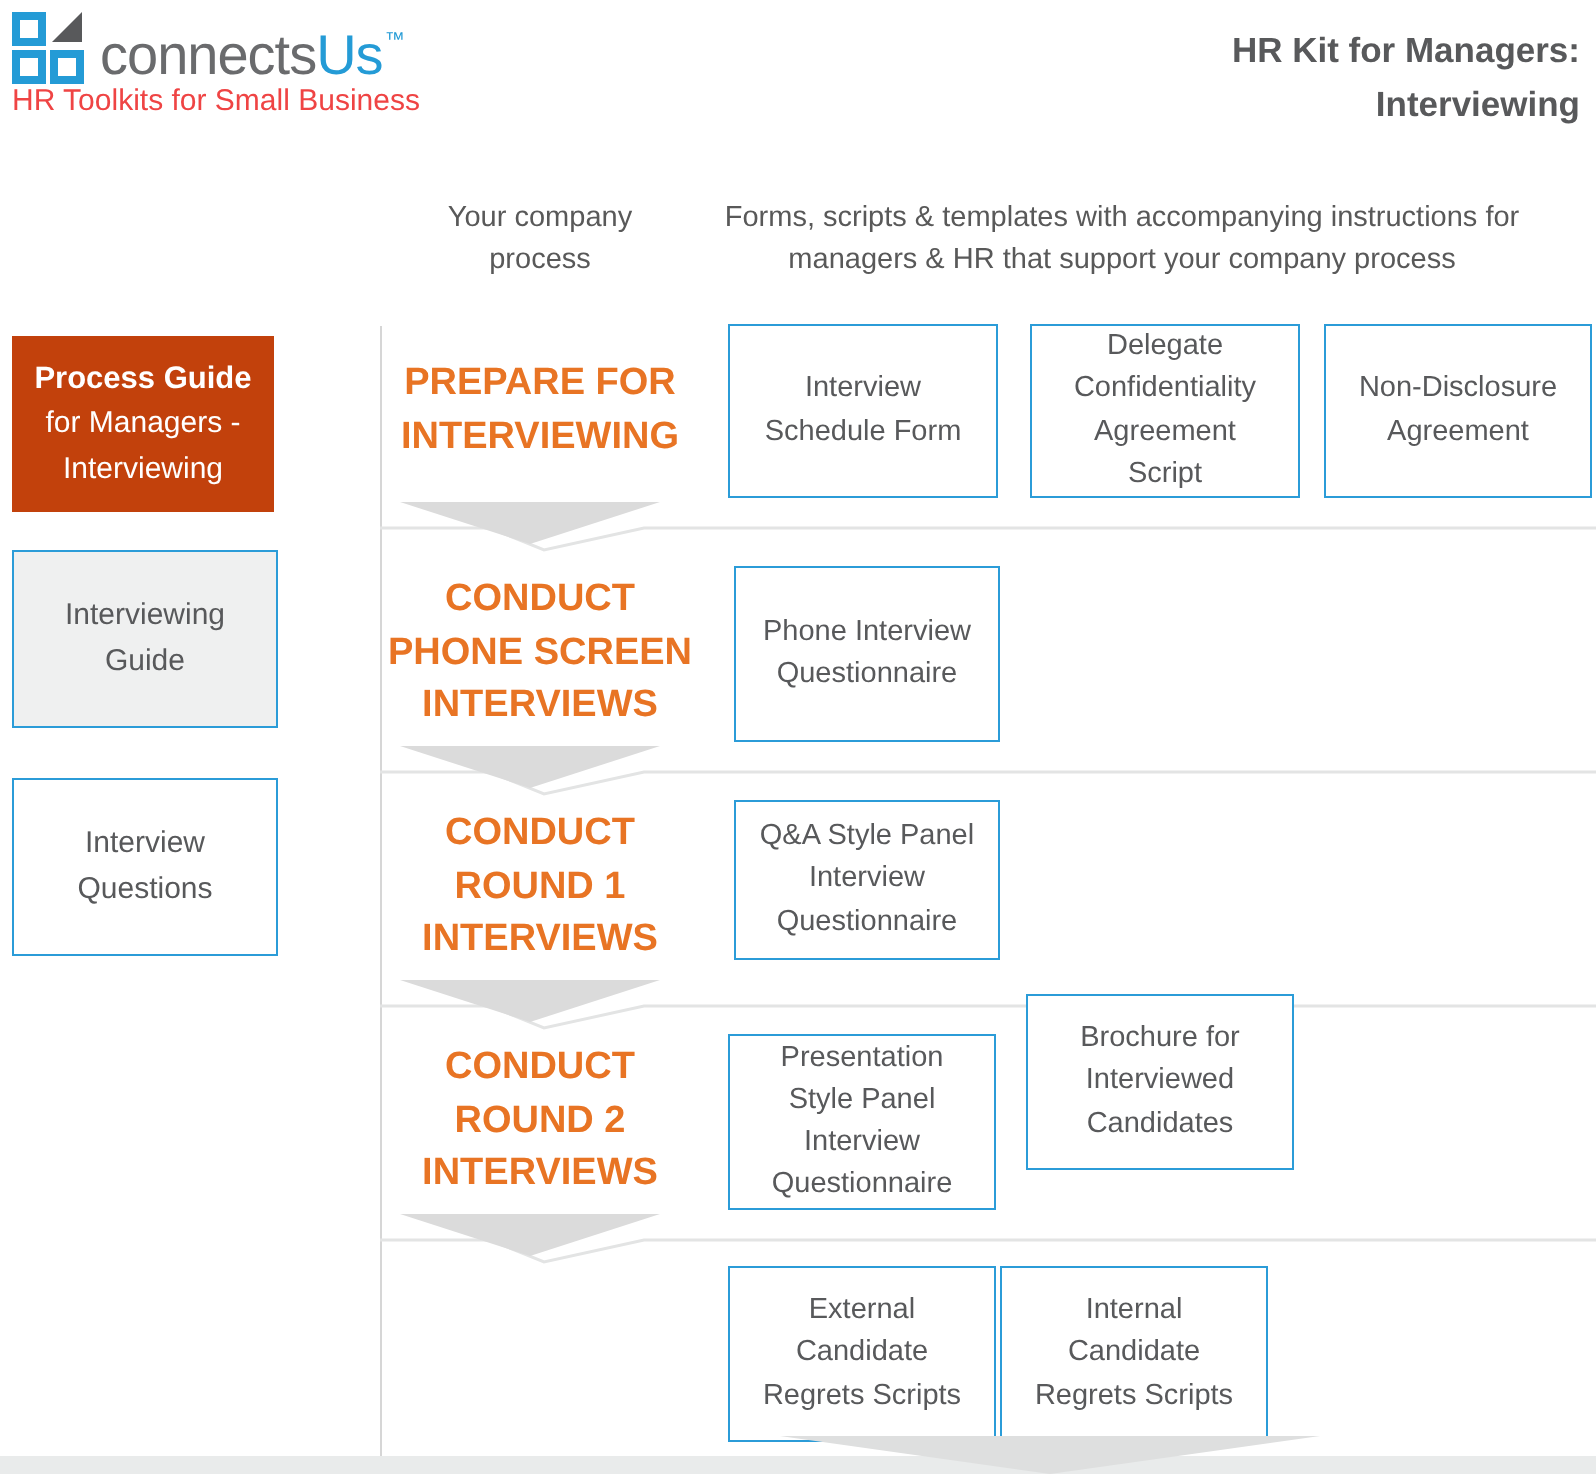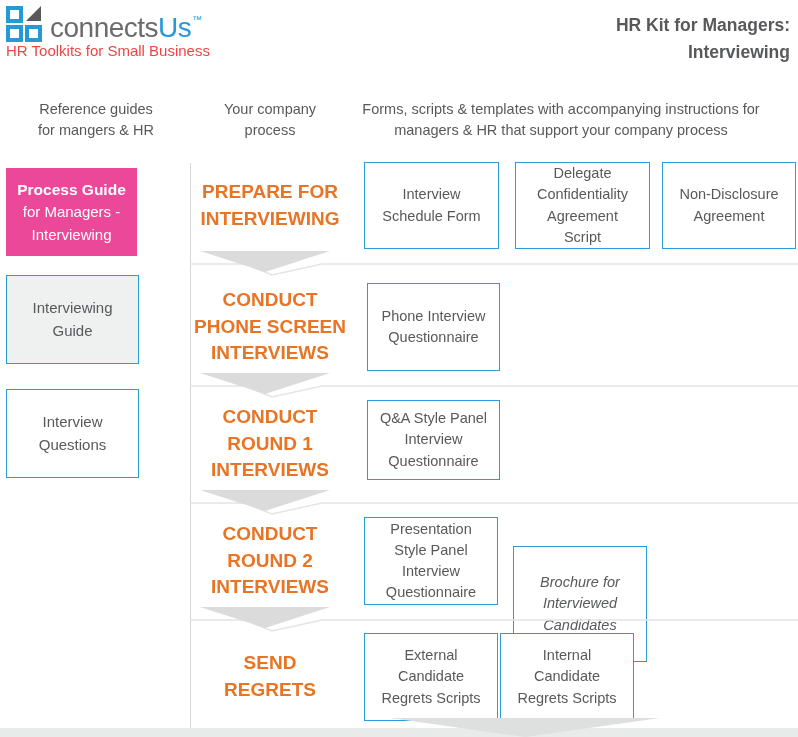--- a/index.html
+++ b/index.html
@@ -19,21 +19,21 @@
   .kit-title{right:8px;top:12px;text-align:right;font-size:17.5px;font-weight:bold;color:#58595B;line-height:1.55;}
 
   
   .col-hdr{top:99px;font-size:14.5px;color:#595959;text-align:center;line-height:1.45;}
   .hdr-left{left:0;width:192px;}
   .hdr-mid{left:190px;width:160px;}
   .hdr-right{left:344px;width:434px;}
 
   
   .ref-box{left:6px;width:131px;text-align:center;display:flex;flex-direction:column;justify-content:center;align-items:center;font-size:15px;line-height:1.5;}
-  .ref-orange{top:168px;height:88px;background:#ec4899;color:#ffffff;}
+  .ref-orange{top:168px;height:88px;background:#c2410c;color:#ffffff;}
   .ref-orange .ref-title{font-weight:bold;font-size:15.5px;}
   .ref-gray{top:275px;height:87px;background:#EFF0F0;border:1px solid #2B9CD8;color:#58595B;}
   .ref-white{top:389px;height:87px;background:#ffffff;border:1px solid #2B9CD8;color:#58595B;}
 
   
   .v-line{left:190px;top:163px;width:1px;height:565px;background:#D6D6D6;}
 
   
   .step{left:193px;width:154px;text-align:center;color:#E87424;font-weight:bold;font-size:19px;line-height:1.4;display:flex;align-items:center;justify-content:center;}
 
@@ -56,22 +56,20 @@
     <polygon points="20,15 35,15 35,0" fill="#58595B"></polygon>
   </svg>
   <div class="abs brand-text"><span>connects</span><span class="brand-us">Us</span><span class="brand-tm">™</span></div>
   <div class="abs tagline">HR Toolkits for Small Business</div>
 
   <div class="abs kit-title">
     <div>HR Kit for Managers:</div>
     <div>Interviewing</div>
   </div>
 
-  <div class="abs col-hdr hdr-left pre">Reference guides
-for mangers &amp; HR</div>
   <div class="abs col-hdr hdr-mid pre">Your company
 process</div>
   <div class="abs col-hdr hdr-right pre">Forms, scripts &amp; templates with accompanying instructions for
 managers &amp; HR that support your company process</div>
 
   <div class="abs ref-box ref-orange">
     <div class="ref-title">Process Guide</div>
     <div class="pre">for Managers -
 Interviewing</div>
   </div>
@@ -121,31 +119,29 @@
     <polygon points="10,2 140,2 75,23" fill="#DBDBDB"></polygon>
   </svg>
 
   <div class="abs step pre" style="top:517px;height:88px;">CONDUCT
 ROUND 2
 INTERVIEWS</div>
   <div class="abs doc pre" style="left:364px;top:517px;width:134px;height:88px;">Presentation
 Style Panel
 Interview
 Questionnaire</div>
-  <div class="abs doc pre" style="left:513px;top:546px;width:134px;height:116px;font-style:italic;">Brochure for
+  <div class="abs doc pre" style="left:513px;top:497px;width:134px;height:88px;">Brochure for
 Interviewed
 Candidates</div>
 
   <svg class="abs sep" style="top:605px;" width="608" height="30">
     <polyline points="0,15 55,15 82,26 132,15 608,15" fill="none" stroke="#E3E4E4" stroke-width="1.5"></polyline>
     <polygon points="10,2 140,2 75,23" fill="#DBDBDB"></polygon>
   </svg>
 
-  <div class="abs step pre" style="top:633px;height:88px;">SEND
-REGRETS</div>
   <div class="abs doc pre" style="left:364px;top:633px;width:134px;height:88px;">External
 Candidate
 Regrets Scripts</div>
   <div class="abs doc pre" style="left:500px;top:633px;width:134px;height:88px;">Internal
 Candidate
 Regrets Scripts</div>
 
   <div class="abs bottom-bar"></div>
   <svg class="abs" style="left:0;top:714px;" width="798" height="23">
     <polygon points="390,4 660,4 525,23" fill="#DEDFDF"></polygon>

